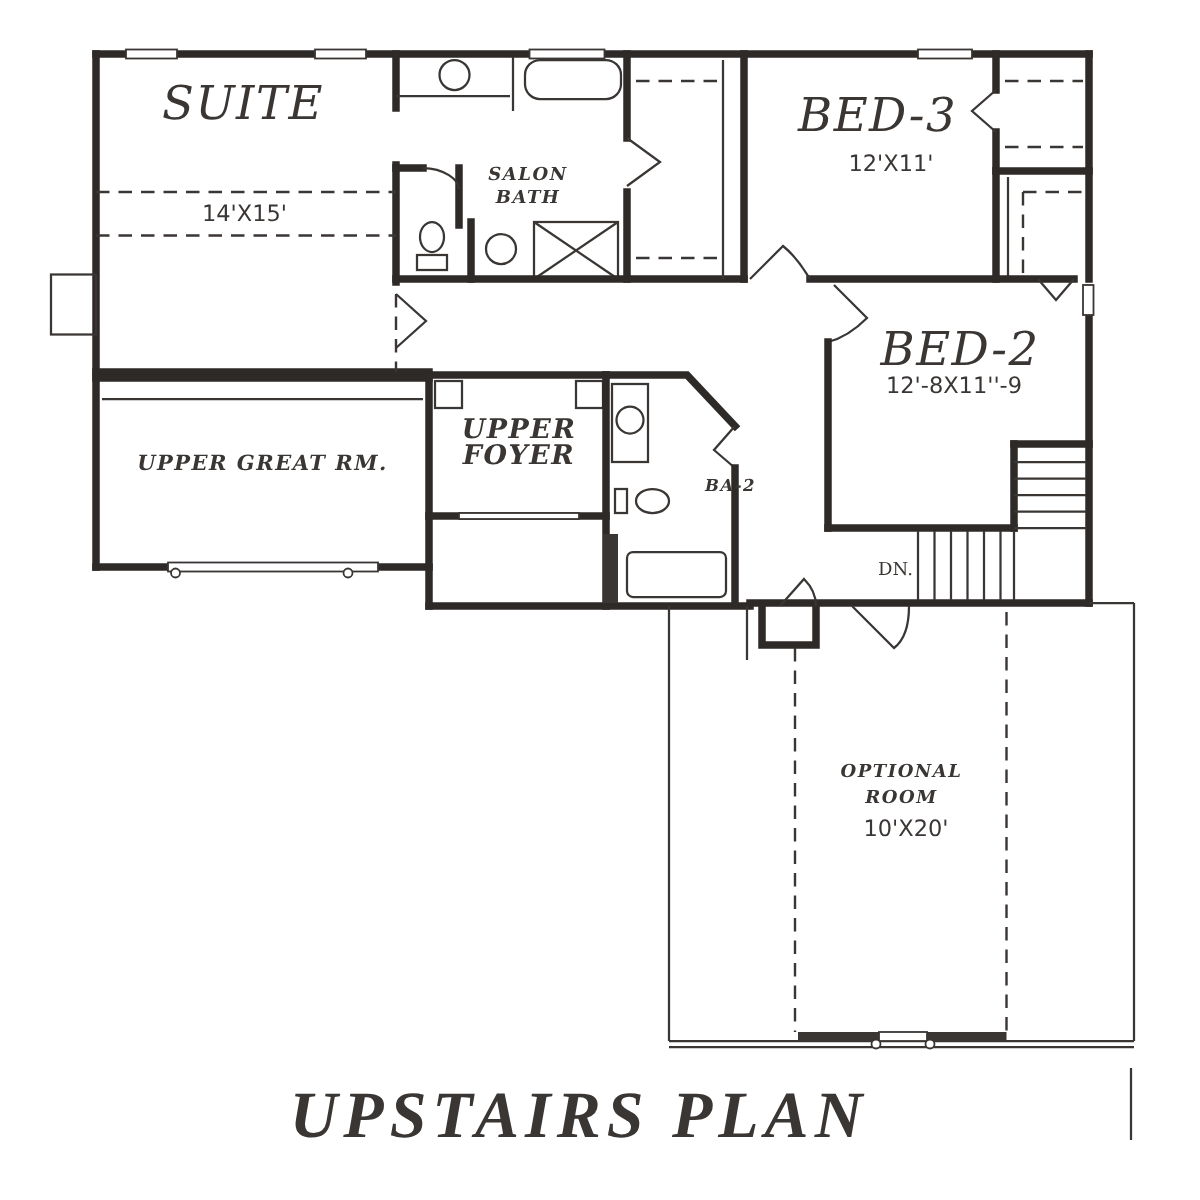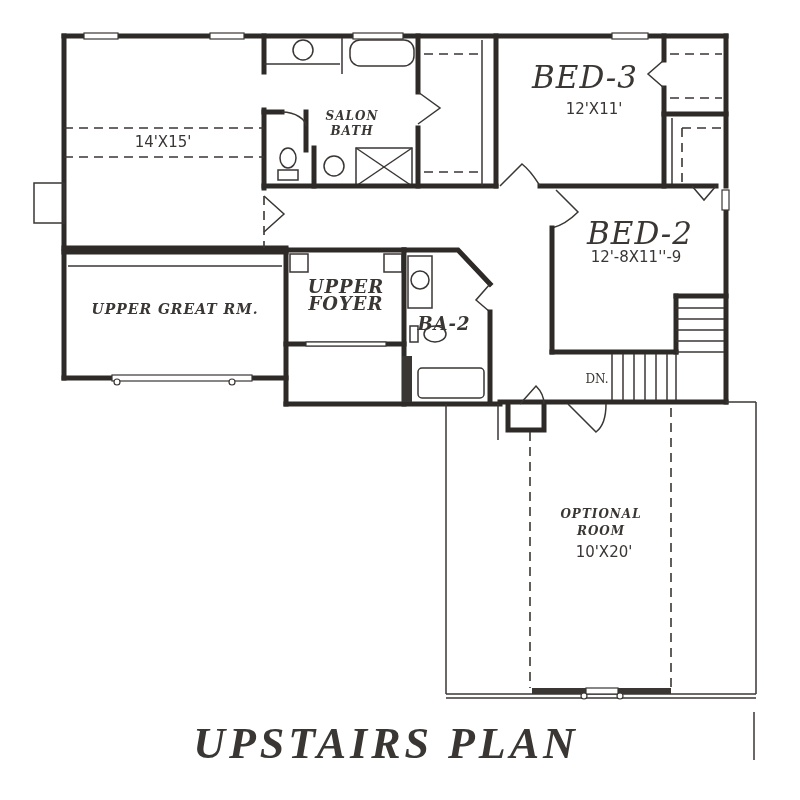--- a/index.html
+++ b/index.html
@@ -175,20 +175,21 @@
     <rect class="window" x="586" y="688" width="32" height="6"></rect>
     <circle class="window" cx="584" cy="696" r="3"></circle>
     <circle class="window" cx="620" cy="696" r="3"></circle>
     <line class="thin" x1="498" y1="404" x2="498" y2="440"></line>
   </g>
 
   <line class="thin" x1="754" y1="712" x2="754" y2="760"></line>
 </svg>
 
 <div class="lbl big-serif" style="left:162px; top:52px;">
+  <div>SUITE</div>
 </div>
 <div class="lbl dim" style="left:163px; top:133px;">14'X15'</div>
 
 <div class="lbl tiny-serif" style="left:352px; top:93px;margin-top:16px;">
   <div>SALON</div>
   <div>BATH</div>
 </div>
 
 <div class="lbl big-serif" style="left:585px; top:60px;">BED-3</div>
 <div class="lbl dim" style="left:582px; top:100px;margin-left:12px;">12'X11'</div>
@@ -196,21 +197,21 @@
 <div class="lbl big-serif" style="left:640px; top:216px;">BED-2</div>
 <div class="lbl dim" style="left:636px; top:248px;">12'-8X11''-9</div>
 
 <div class="lbl small-serif" style="left:175px; top:301px;">UPPER GREAT RM.</div>
 
 <div class="lbl tiny-serif" style="left:346px; top:278px; font-size:18px; line-height:17px;">
   <div>UPPER</div>
   <div>FOYER</div>
 </div>
 
-<div class="lbl tiny-serif" style="left:444px; top:316px; font-size:18px;">BA-2</div>
+<div class="lbl tiny-serif" style="left:487px; top:316px; font-size:11px;">BA-2</div>
 
 <div class="lbl dn" style="left:597px; top:372px;">DN.</div>
 
 <div class="lbl tiny-serif" style="left:601px; top:506px; line-height:17px;">
   <div>OPTIONAL</div>
   <div>ROOM</div>
 </div>
 <div class="lbl dim" style="left:604px; top:543px;text-align:right;">10'X20'</div>
 
 <div class="lbl title" style="left:386px; top:718px;font-weight:bold;">UPSTAIRS PLAN</div>

